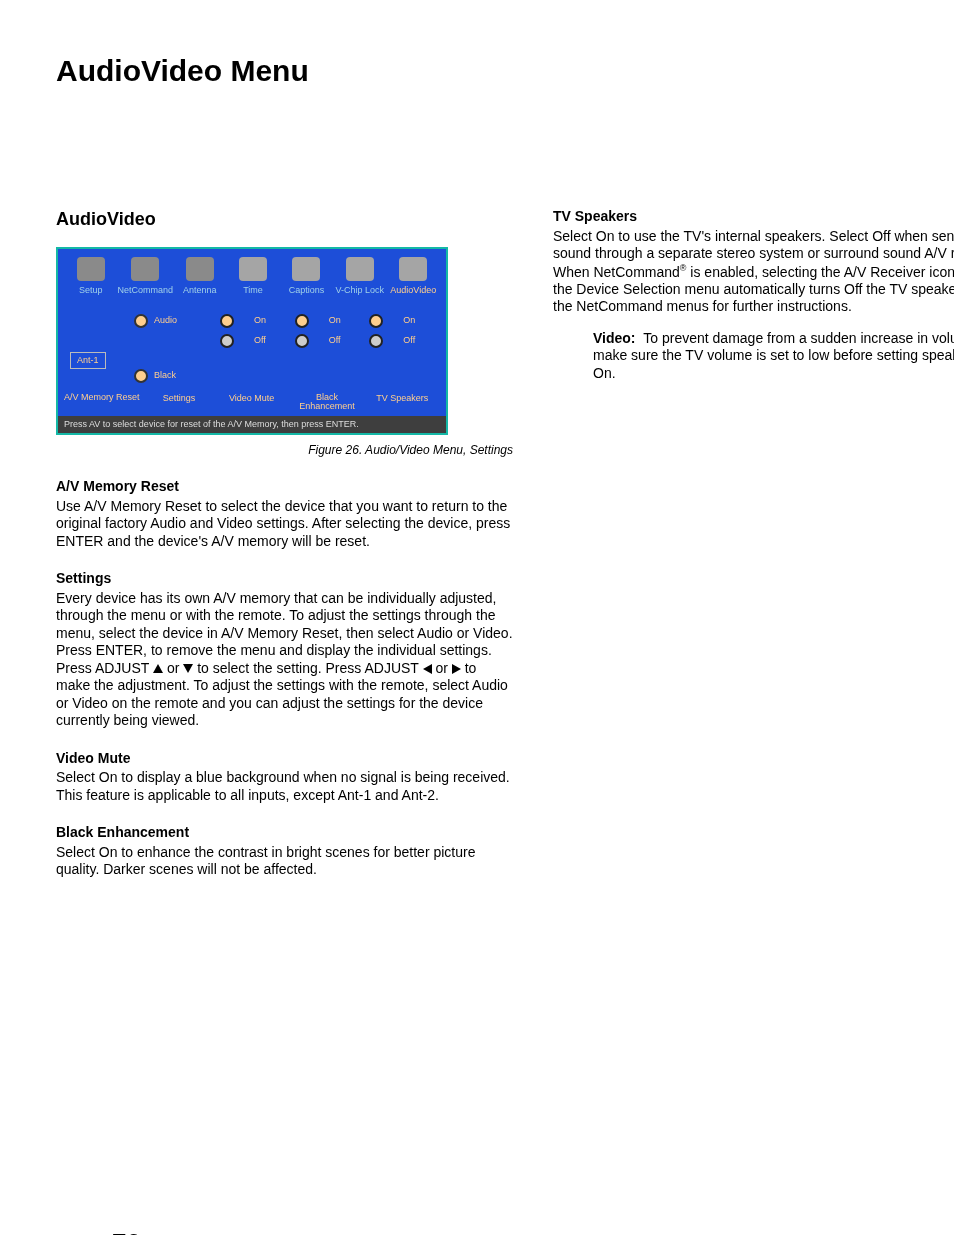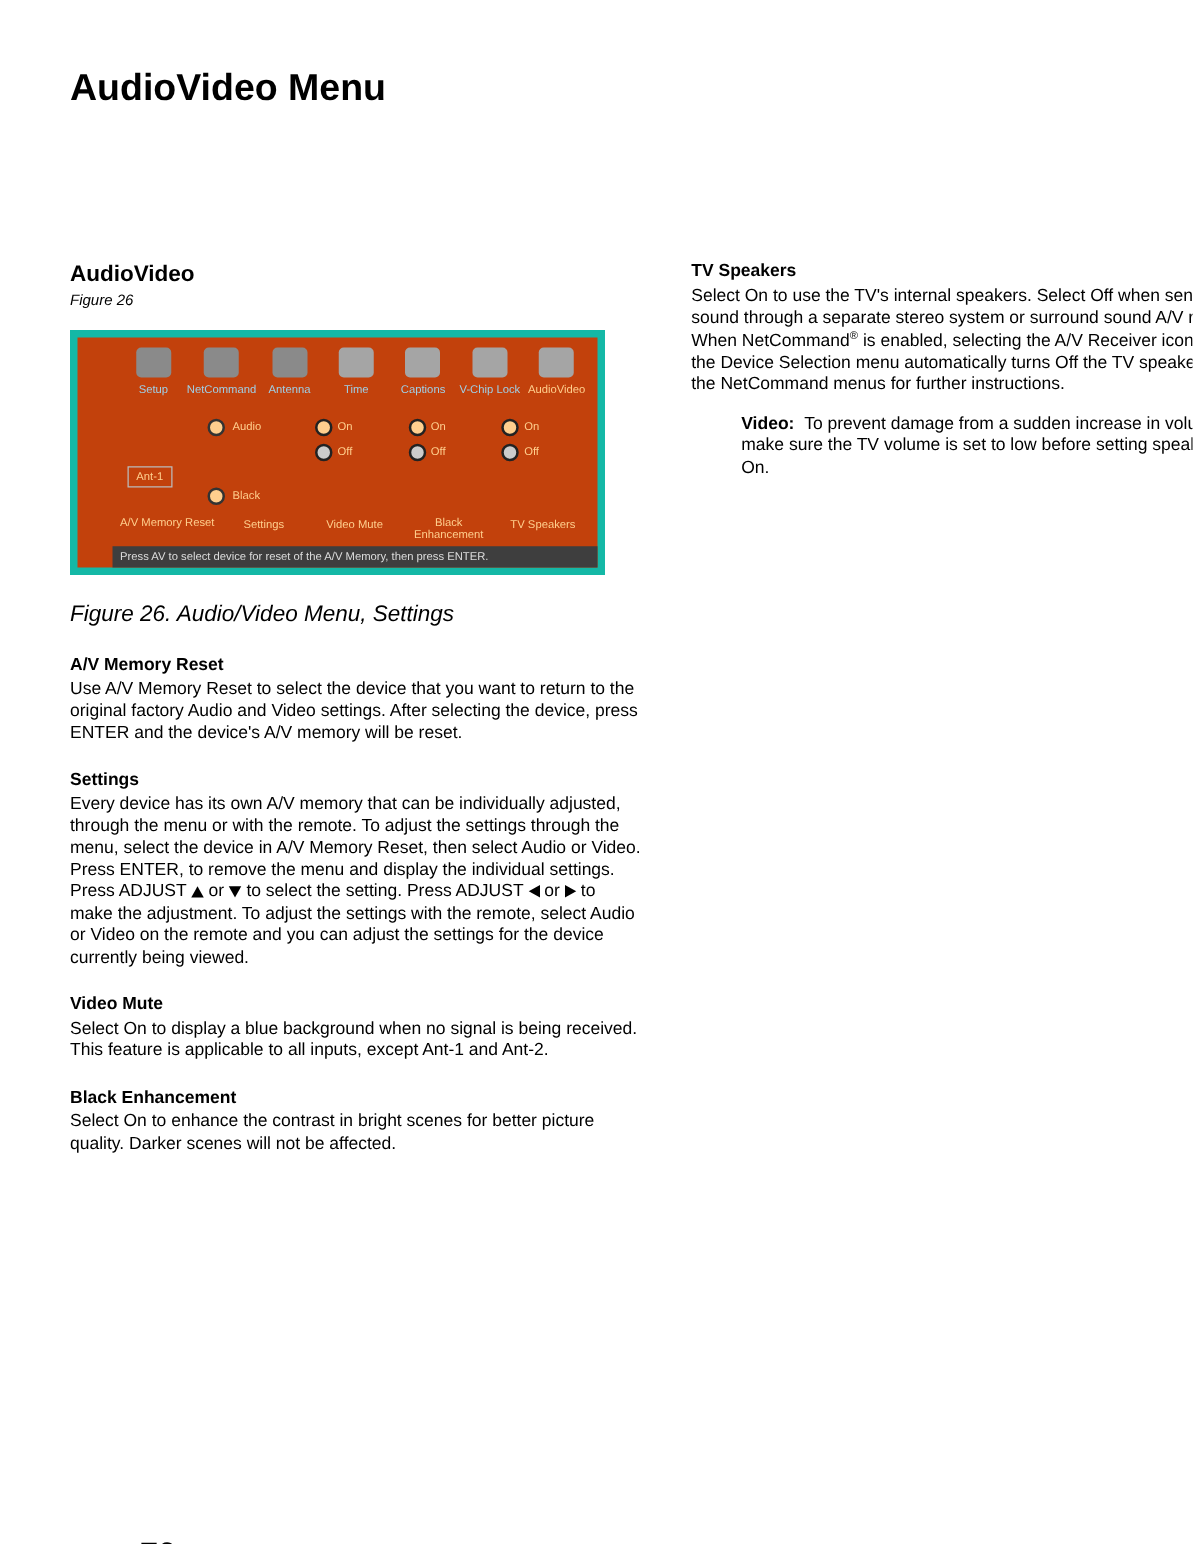--- a/index.html
+++ b/index.html
@@ -30,25 +30,24 @@
     margin: 0;
   }
   .fig-ref-small {
     font-style: italic;
     font-size: 12px;
     margin-top: 2px;
   }
   .figure {
     margin-top: 16px;
     width: 388px;
-    background: #c2410c;
+    background: #1d4ed8;
     color: #d7d7d7;
     font-size: 9px;
-    border: 6px solid #14b8a6;
-    padding-left: 28px;
+    border: 2px solid #14b8a6;
   }
   .fig-tabbar {
     display: flex;
     padding: 8px 6px 4px 6px;
     gap: 0;
   }
   .tab {
     flex: 1;
     text-align: center;
   }
@@ -94,21 +93,21 @@
     flex: 1;
     display: flex;
     gap: 4px;
   }
   .opt-col {
     flex: 1;
   }
   .opt-row {
     display: flex;
     align-items: center;
-    gap: 4px;
+    gap: 20px;
     margin: 6px 0;
   }
   .radio {
     width: 14px; height: 14px; border-radius: 50%;
     background: #ccc; border: 2px solid #222;
     box-sizing: border-box;
   }
   .radio.sel { background: #ffcf8e; }
   .opt-row span { color: #ffcf8e; }
   .fig-labels {
@@ -123,22 +122,23 @@
   .fig-labels div:nth-child(4){ flex:1; text-align:center; line-height:1.05;}
   .fig-labels div:nth-child(5){ flex:1; text-align:center;}
   .fig-footer {
     background: #3e3e3e;
     padding: 3px 6px;
     font-size: 9px;
     color: #ddd;
   }
   .fig-caption {
     font-style: italic;
-    font-size: 18px;
-    margin-top: 20px;
+    font-size: 12px;
+    margin-top: 8px;
+    text-align: right;
   }
   .subhead {
     font-weight: bold;
     margin-top: 20px;
     font-size: 14px;
   }
   p { margin: 2px 0 0 0; }
   .arrow {
     display: inline-block;
     width: 0; height: 0;
@@ -164,21 +164,20 @@
 </head>
 <body>
 <div class="page-wrap">
 
 <div class="page-title">AudioVideo Menu</div>
 
 <div class="columns">
 
   <div class="col">
     <div class="section-heading">AudioVideo</div>
-    <div class="fig-ref-small">Figure 26</div>
 
     <div class="figure">
       <div class="fig-tabbar">
         <div class="tab">
               <div class="tab-icon"></div>
               <div class="tab-label">Setup</div>
             </div>
         <div class="tab">
               <div class="tab-icon"></div>
               <div class="tab-label">NetCommand</div>

